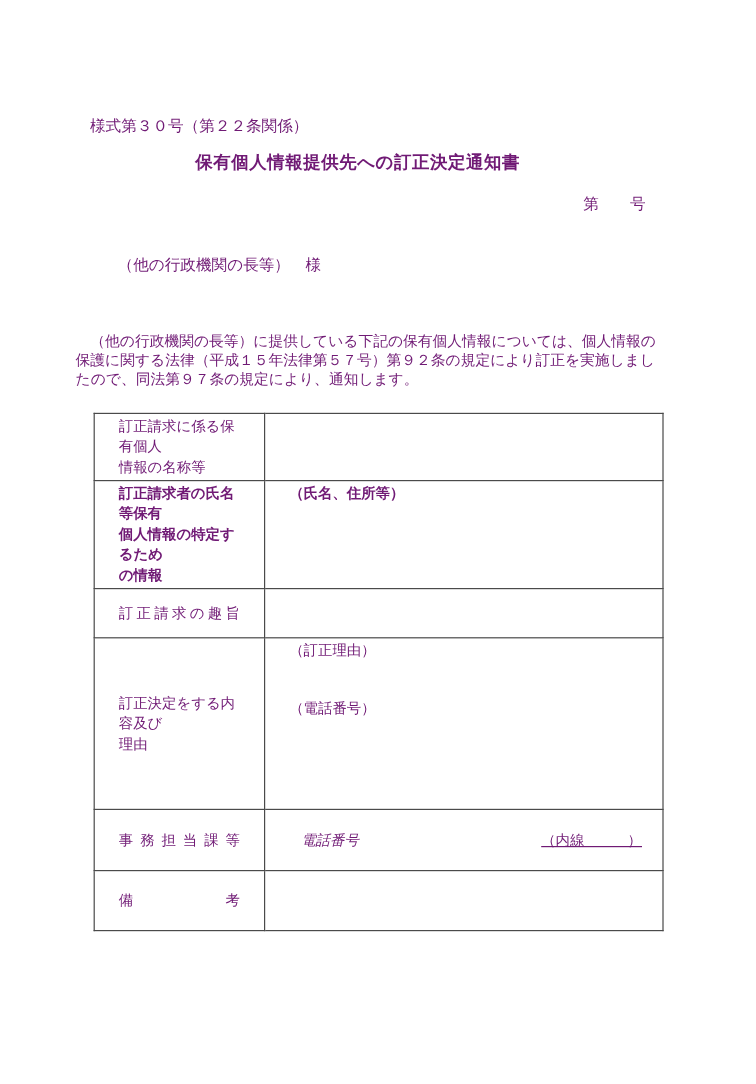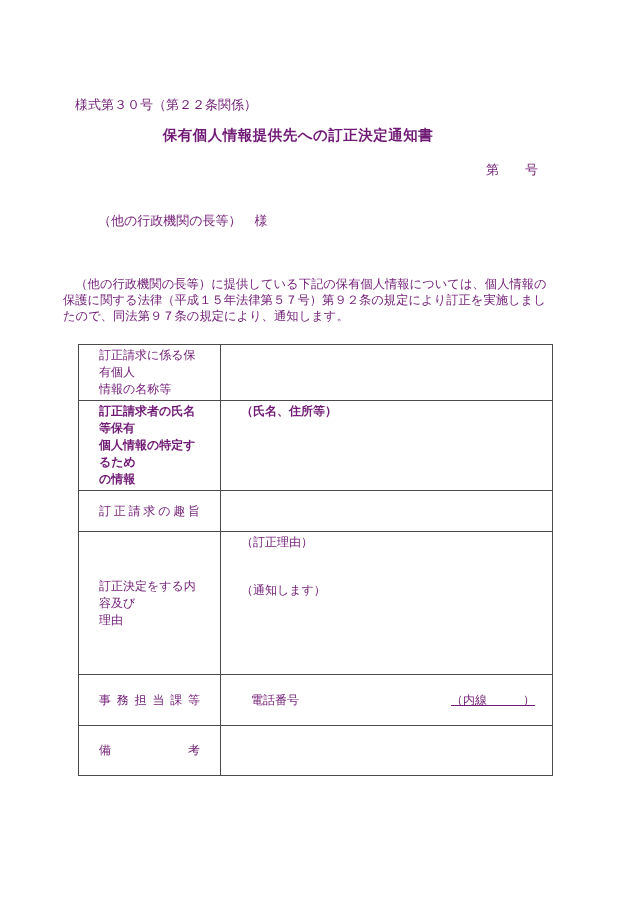--- a/index.html
+++ b/index.html
@@ -28,21 +28,21 @@
   .form-table td{border:1px solid #4a4a4a;padding:2px 20px;overflow:hidden;}
   .form-table col.c1{width:142px;}
   .form-table col.c2{width:332px;}
   td.lbl{white-space:pre-line;}
   td.v-top{vertical-align:top;}
   td.v-mid{vertical-align:middle;}
   .jspread{}
   .row4-val{vertical-align:top;padding-top:14px;}
   .reason{margin-top:31px;}
   .phone-line{white-space:pre;}
-  .phone{display:inline-block;margin-left:10px;}
+  .phone{display:inline-block;margin-left:10px;font-style:italic;}
   .ext{display:inline-block;margin-left:152px;white-space:pre;text-decoration:underline;}
 </style>
 </head>
 <body>
 
 <div class="page">
 
   <div class="abs form-number">様式第３０号（第２２条関係）</div>
 
   <div class="abs doc-title">保有個人情報提供先への訂正決定通知書</div>
@@ -87,21 +87,21 @@
               <span>旨</span>
             </div>
       </td>
       <td class="v-top"></td>
     </tr>
     <tr style="height:143px;">
       <td class="lbl v-mid">訂正決定をする内容及び
 理由</td>
       <td class="row4-val">
         <div>（訂正理由）</div>
-        <div class="reason">（通知します）</div>
+        <div class="reason">（電話番号）</div>
       </td>
     </tr>
     <tr style="height:51px;">
       <td class="v-mid">
         <div class="jspread" style="display: flex; justify-content: space-between;">
               <span>事</span>
               <span>務</span>
               <span>担</span>
               <span>当</span>
               <span>課</span>

